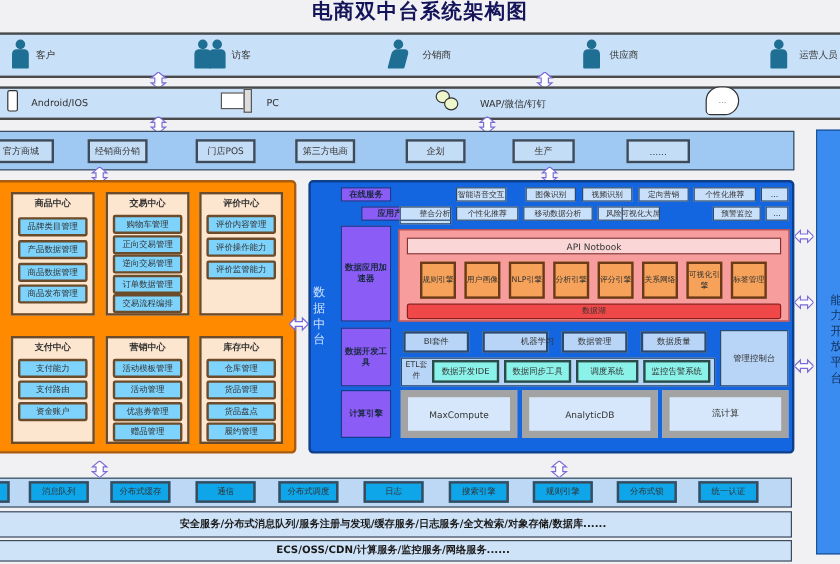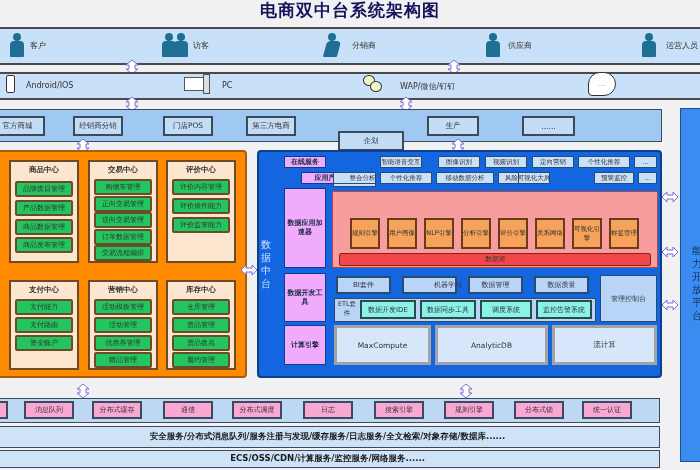--- a/index.html
+++ b/index.html
@@ -18,45 +18,45 @@
 
   .arrow { position: absolute; width: 16px; height: 14px; }
   .arrow svg { display: block; }
 
   .chan-box { position: absolute; height: 20px; background: #c4ddf6; border: 2px solid #3c4a5a; font-size: 7.5px; color: #333; display: flex; align-items: center; justify-content: center; white-space: nowrap; }
 
   
   .orange-panel { position: absolute; left: -10px; top: 150px; width: 257px; height: 228px; background: #ff8a00; border: 2px solid #a85c10; border-radius: 4px; }
   .center { position: absolute; background: #fde6cf; border: 2px solid #6b4b2a; }
   .center-title { position: absolute; left: 0; right: 0; top: 3px; text-align: center; font-size: 7.5px; font-weight: bold; color: #333; }
-  .center-item { position: absolute; height: 16px; background: #22c55e; border: 2px solid #6b4b2a; border-radius: 2px; font-size: 7px; color: #333; display: flex; align-items: center; justify-content: center; white-space: nowrap; }
+  .center-item { position: absolute; height: 16px; background: #7dd3fc; border: 2px solid #6b4b2a; border-radius: 2px; font-size: 7px; color: #333; display: flex; align-items: center; justify-content: center; white-space: nowrap; }
 
   
   .blue-panel { position: absolute; left: 257px; top: 150px; width: 405px; height: 228px; background: #1466e0; border: 2px solid #0d3f8a; border-radius: 4px; }
   .dm-label { position: absolute; left: 259px; top: 238px; width: 14px; font-size: 10px; color: #cde2ff; line-height: 13px; text-align: center; }
-  .row-label { position: absolute; background: #f0abfc; border: 1px solid #0d3f8a; font-size: 7px; font-weight: bold; color: #1a2a44; display: flex; align-items: center; justify-content: center; text-align: center; line-height: 9px; }
+  .row-label { position: absolute; background: #8b5cf6; border: 1px solid #0d3f8a; font-size: 7px; font-weight: bold; color: #1a2a44; display: flex; align-items: center; justify-content: center; text-align: center; line-height: 9px; }
   .svc { position: absolute; height: 12px; background: #c9e0fa; border: 1px solid #2b4a70; font-size: 6.5px; color: #333; display: flex; align-items: center; justify-content: center; white-space: nowrap; }
   .pink-panel { position: absolute; left: 332px; top: 191px; width: 326px; height: 77px; background: #f79d9d; border: 1px solid #b24444; }
   .api { position: absolute; left: 339px; top: 198px; width: 312px; height: 14px; background: #fbd6d6; border: 1px solid #8a2f2f; font-size: 7.5px; color: #333; display: flex; align-items: center; justify-content: center; }
   .engine { position: absolute; top: 218px; width: 30px; height: 31px; background: #f6a25a; border: 2px solid #6b3a1a; font-size: 6.5px; color: #333; display: flex; align-items: center; justify-content: center; text-align: center; line-height: 9px; }
   .lake { position: absolute; left: 339px; top: 253px; width: 312px; height: 13px; background: #f04848; border: 1px solid #8a1f1f; border-radius: 2px; font-size: 6.5px; color: #333; display: flex; align-items: center; justify-content: center; }
   .tool { position: absolute; height: 18px; background: #b8d5f7; border: 2px solid #2b4a70; font-size: 7px; color: #333; display: flex; align-items: center; justify-content: center; white-space: nowrap; }
   .etl-wrap { position: absolute; left: 334px; top: 298px; width: 262px; height: 24px; background: #b8d5f7; border: 1px solid #2b4a70; }
   .etl-label { position: absolute; left: 337px; top: 300px; width: 20px; font-size: 6.5px; color: #333; line-height: 9px; text-align: center; }
   .etl-item { position: absolute; top: 300px; height: 19px; background: #8af2e8; border: 2px solid #2b4a4a; font-size: 7px; color: #333; display: flex; align-items: center; justify-content: center; white-space: nowrap; }
   .console { position: absolute; left: 600px; top: 275px; width: 57px; height: 47px; background: #b8d5f7; border: 1px solid #2b4a70; font-size: 7px; color: #333; display: flex; align-items: center; justify-content: center; }
-  .compute { position: absolute; top: 325px; height: 40px; background: #d6e7fb; border: 3px solid #a3a3a3; font-size: 7.5px; color: #333; display: flex; align-items: center; justify-content: center; }
+  .compute { position: absolute; top: 325px; height: 40px; background: #d6e7fb; border: 6px solid #a3a3a3; font-size: 7.5px; color: #333; display: flex; align-items: center; justify-content: center; }
 
   
   .open-panel { position: absolute; left: 680px; top: 108px; width: 30px; height: 354px; background: #3b8cf0; border: 1px solid #1f4f94; }
   .open-label { position: absolute; left: 692px; top: 244px; width: 12px; font-size: 10px; color: #10305c; line-height: 13px; }
 
   
   .mw-band { position: absolute; left: -5px; top: 398px; width: 665px; height: 25px; background: #bcd8f4; border: 1px solid #3c4a5a; }
-  .mw-item { position: absolute; top: 401px; height: 18px; background: #f9a8d4; border: 2px solid #3c4a5a; font-size: 7px; color: #333; display: flex; align-items: center; justify-content: center; white-space: nowrap; }
+  .mw-item { position: absolute; top: 401px; height: 18px; background: #0ea5e9; border: 2px solid #3c4a5a; font-size: 7px; color: #333; display: flex; align-items: center; justify-content: center; white-space: nowrap; }
   .base-band { position: absolute; left: -5px; width: 665px; background: #cfe3f8; border: 1px solid #3c4a5a; font-size: 8.5px; font-weight: bold; color: #1a1a1a; display: flex; align-items: center; justify-content: center; white-space: nowrap; }
 </style>
 </head>
 <body>
 
 <div id="root">
 
   <div class="title">电商双中台系统架构图</div>
 
   <div class="band" style="left:-5px; top:27px; width:715px; height:38px;"></div>
@@ -121,21 +121,21 @@
       <svg width="16" height="14" viewBox="0 0 16 14">
         <polygon points="8,0 14,5 11,5 11,9 14,9 8,14 2,9 5,9 5,5 2,5" fill="#fff" stroke="#7a6cd8" stroke-width="1"></polygon>
       </svg>
     </div>
 
   <div class="abs" style="left:-5px; top:109px; width:667px; height:33px; background:#9fc8f2; border:1px solid #3c4a5a;"></div>
   <div class="chan-box" style="left:-10px; top:116px; width:55px;">官方商城</div>
   <div class="chan-box" style="left:73px; top:116px; width:50px;">经销商分销</div>
   <div class="chan-box" style="left:163px; top:116px; width:50px;">门店POS</div>
   <div class="chan-box" style="left:246px; top:116px; width:50px;">第三方电商</div>
-  <div class="chan-box" style="left:338px; top:116px; width:66px;margin-top:15px;">企划</div>
+  <div class="chan-box" style="left:338px; top:116px; width:50px;">企划</div>
   <div class="chan-box" style="left:427px; top:116px; width:52px;">生产</div>
   <div class="chan-box" style="left:522px; top:116px; width:53px;">......</div>
 
   <div class="arrow" style="left:75px; top:139px;">
       <svg width="16" height="14" viewBox="0 0 16 14">
         <polygon points="8,0 14,5 11,5 11,9 14,9 8,14 2,9 5,9 5,5 2,5" fill="#fff" stroke="#7a6cd8" stroke-width="1"></polygon>
       </svg>
     </div>
   <div class="arrow" style="left:450px; top:139px;">
       <svg width="16" height="14" viewBox="0 0 16 14">
@@ -214,20 +214,21 @@
   <div class="svc" style="left:333px; top:172px; width:43px;padding-left:16px;">整合分析</div>
   <div class="svc" style="left:380px; top:172px; width:52px;">个性化推荐</div>
   <div class="svc" style="left:436px; top:172px; width:58px;">移动数据分析</div>
   <div class="svc" style="left:498px; top:172px; width:40px;">风险评估</div>
   <div class="svc" style="left:518px; top:172px; width:32px;">可视化大屏</div>
   <div class="svc" style="left:594px; top:172px; width:40px;">预警监控</div>
   <div class="svc" style="left:638px; top:172px; width:19px;">...</div>
 
   <div class="row-label" style="left:284px; top:188px; width:42px; height:80px;">数据应用加速器</div>
   <div class="pink-panel"></div>
+  <div class="api">API Notbook</div>
   <div class="engine" style="left:350px;">规则引擎</div>
   <div class="engine" style="left:387px;">用户画像</div>
   <div class="engine" style="left:424px;">NLP引擎</div>
   <div class="engine" style="left:461px;">分析引擎</div>
   <div class="engine" style="left:498px;">评分引擎</div>
   <div class="engine" style="left:535px;">关系网络</div>
   <div class="engine" style="left:572px;">可视化引擎</div>
   <div class="engine" style="left:609px;">标签管理</div>
   <div class="lake">数据湖</div>
 

